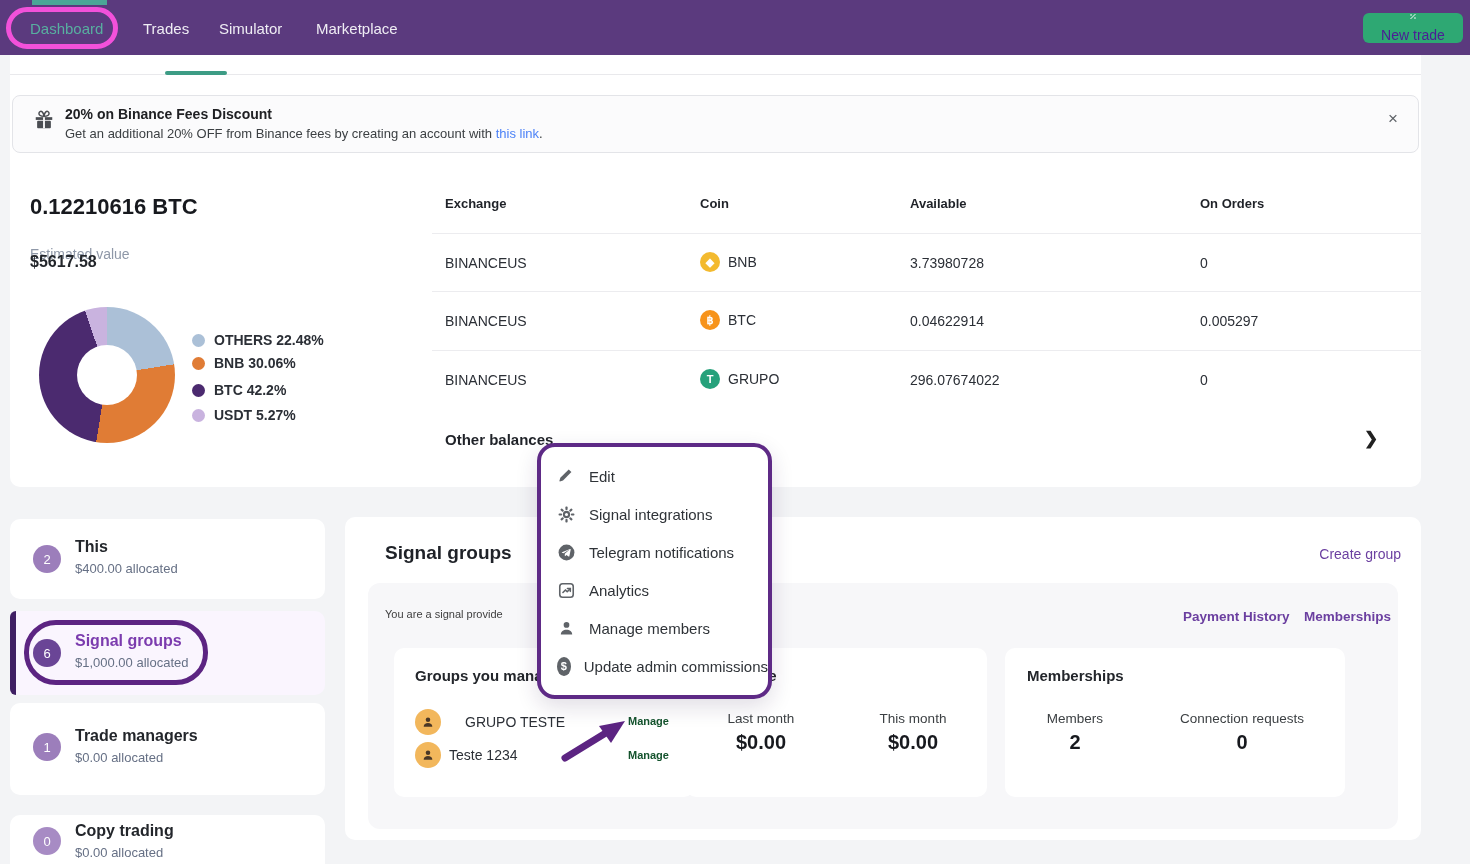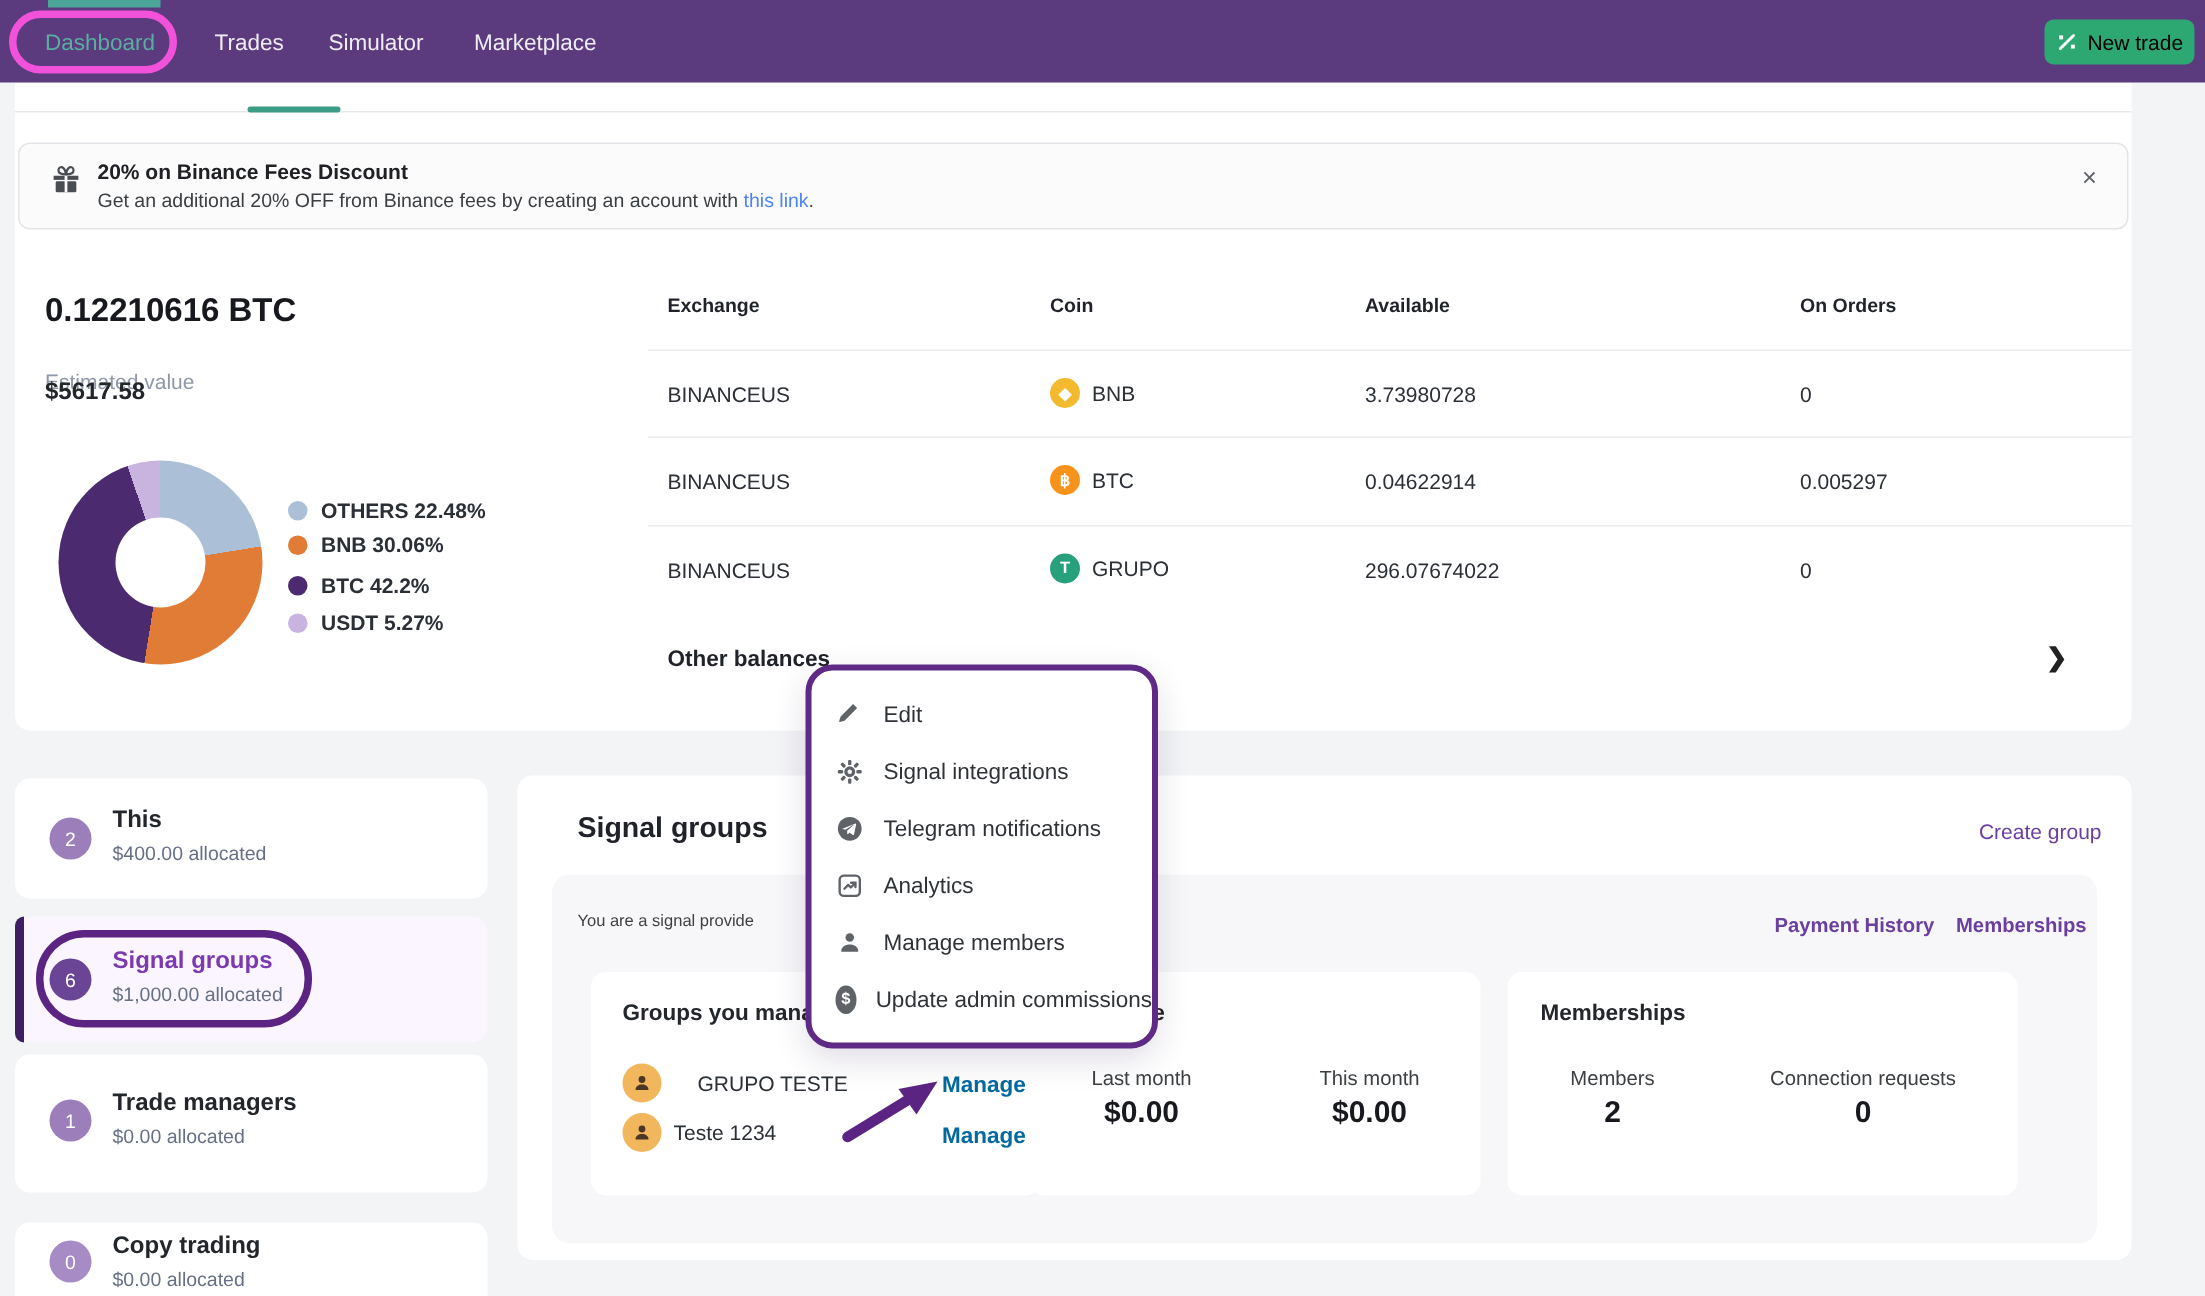--- a/index.html
+++ b/index.html
@@ -6,21 +6,21 @@
   html,body { width:1470px; height:864px; }
   body { font-family:"Liberation Sans", sans-serif; background:#F3F4F6; overflow:hidden; }
   .screen { position:relative; width:1470px; height:864px; }
   .abs { position:absolute; }
 
   
   .nav { left:0; top:0; width:1470px; height:55px; background:#5B3A7E; z-index:5; }
   .nav-ind { left:32px; top:0; width:75px; height:5px; background:#4BA697; }
   .nav-item { top:20px; font-size:15px; color:#EFEDF4; text-decoration:none; cursor:pointer; }
   .nav-item.active { color:#58AFA0; }
-  .new-trade { left:1363px; top:13px; width:100px; height:30px; background:#2EA873; border:none; border-radius:6px; color:#000000; font-size:14px; font-family:inherit; display:flex; align-items:center; justify-content:center; gap:7px; cursor:pointer; }
+  .new-trade { left:1363px; top:13px; width:100px; height:30px; background:#2EA873; border:none; border-radius:6px; color:#4c1d95; font-size:14px; font-family:inherit; display:flex; align-items:center; justify-content:center; gap:7px; cursor:pointer;flex-direction:column; }
   .pink-ring { left:6px; top:7px; width:112px; height:42px; border:5px solid #F251DA; border-radius:24px; z-index:60; pointer-events:none; }
 
   
   .sheet { left:10px; top:55px; width:1411px; height:432px; background:#fff; border-radius:0 0 10px 10px; }
   .top-divider { left:10px; top:74px; width:1411px; height:1px; background:#E9E9EC; }
   .tab-underline { left:165px; top:71px; width:62px; height:4px; background:#3D9C85; border-radius:2px; }
 
   
   .banner { left:12px; top:95px; width:1407px; height:58px; background:#FBFBFC; border:1px solid #E3E4E8; border-radius:8px; }
   .banner-title { left:52px; top:10px; font-size:14px; font-weight:bold; color:#202124; }
@@ -69,21 +69,21 @@
   .main-panel { left:345px; top:517px; width:1076px; height:323px; background:#fff; border-radius:10px; }
   .panel-title { left:40px; top:25px; font-size:19px; font-weight:bold; color:#1F2228; }
   .create-group { right:20px; top:29px; font-size:14px; color:#6B3FA0; cursor:pointer; }
   .inner-panel { left:23px; top:66px; width:1030px; height:246px; background:#F7F7F9; border-radius:12px; }
   .provider-text { left:17px; top:25px; font-size:11px; color:#404040; }
   .inner-link { top:26px; font-size:13.5px; font-weight:bold; color:#6B3FA0; cursor:pointer; }
   .mini-card { top:65px; height:149px; background:#fff; border-radius:10px; }
   .mini-title { font-size:15px; font-weight:bold; color:#23262B; }
   .avatar { width:26px; height:26px; border-radius:50%; background:#F2B75C; display:flex; align-items:center; justify-content:center; }
   .group-name { font-size:14px; color:#2B2F36; }
-  .manage-link { font-size:15px; font-weight:bold; color:#0369a1; cursor:pointer;text-align:right; }
+  .manage-link { font-size:11px; font-weight:bold; color:#14532d; cursor:pointer;text-align:right; }
   .stat-label { font-size:13.5px; color:#3C4043; text-align:center; white-space:nowrap; }
   .stat-value { font-size:20px; font-weight:bold; color:#17191E; text-align:center; }
   .arrow-annot { left:553px; top:710px; z-index:55; pointer-events:none; }
 </style>
 </head>
 <body>
 
 <div class="screen">
 
   <div class="abs nav">

